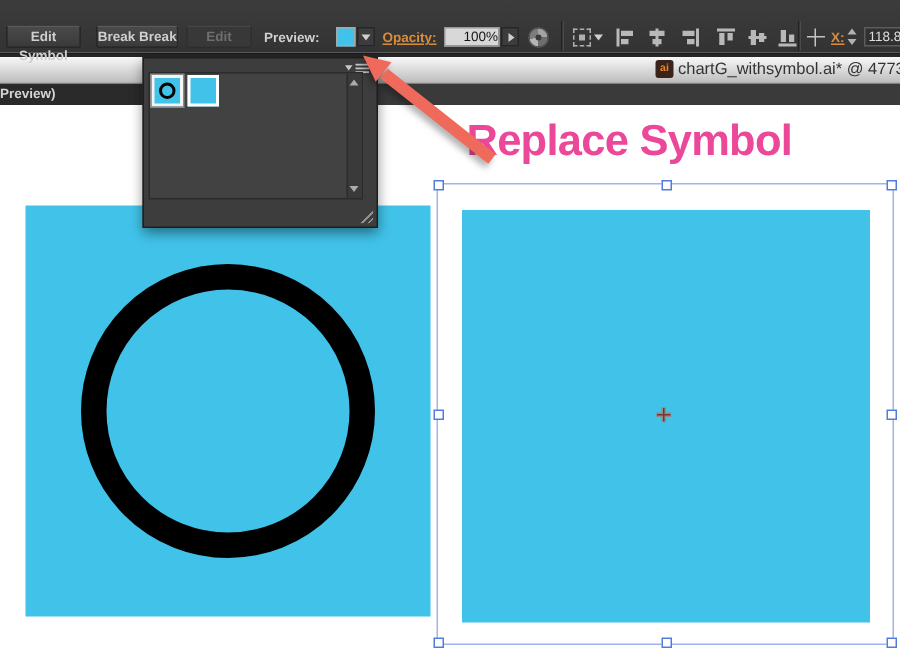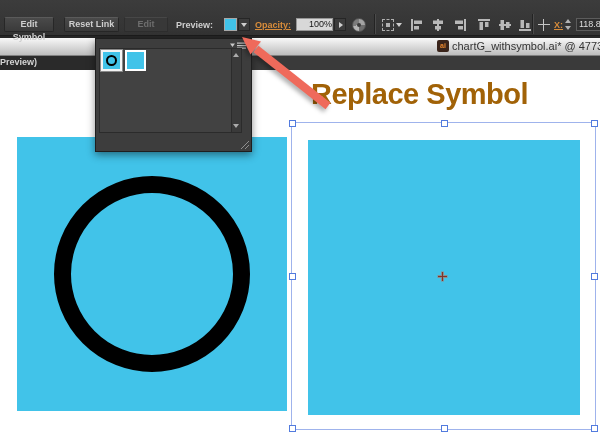--- a/index.html
+++ b/index.html
@@ -79,21 +79,21 @@
   .vscroll{position:absolute;right:0;top:0;bottom:0;width:9px;background:#3a3a3a;border-left:1px solid #2c2c2c;}
   .vscroll .up{position:absolute;left:1px;top:4px;border-left:3px solid transparent;border-right:3px solid transparent;border-bottom:4px solid #ababab;}
   .vscroll .dn{position:absolute;left:1px;bottom:4px;border-left:3px solid transparent;border-right:3px solid transparent;border-top:4px solid #ababab;}
   .panel-menu{position:absolute;right:4px;top:2px;width:17px;height:9px;}
   .grip{position:absolute;right:2px;bottom:2px;width:10px;height:10px;
         background:repeating-linear-gradient(135deg,transparent 0 2px,#8f8f8f 2px 3px);
         clip-path:polygon(100% 0,100% 100%,0 100%);}
 
   
   .callout{position:absolute;left:311px;top:78px;font-size:29px;font-weight:bold;letter-spacing:-.5px;
-           color:#a16207;z-index:6;white-space:nowrap;}
+           color:#ec4899;z-index:6;white-space:nowrap;}
   .arrow-svg{position:absolute;left:228px;top:28px;z-index:6;filter:drop-shadow(-2px 3px 2px rgba(0,0,0,.3));}
 </style>
 </head>
 <body>
 
 <div id="app">
 
   <div class="canvas">
     <div class="sq sq-left">
       <div class="ring"></div>
@@ -114,21 +114,21 @@
     <svg class="regpoint" width="11" height="11" viewBox="0 0 11 11">
       <line x1="5.5" y1="0.5" x2="5.5" y2="10.5" stroke="#8c8c8c" stroke-width="3"></line>
       <line x1="0.5" y1="5.5" x2="10.5" y2="5.5" stroke="#8c8c8c" stroke-width="3"></line>
       <line x1="5.5" y1="1" x2="5.5" y2="10" stroke="#7d352b" stroke-width="1"></line>
       <line x1="1" y1="5.5" x2="10" y2="5.5" stroke="#7d352b" stroke-width="1"></line>
     </svg>
   </div>
 
   <div class="toolbar">
     <div class="tb-btn" style="left:4px;width:50px;">Edit Symbol</div>
-    <div class="tb-btn" style="left:64px;width:55px;">Reset Link</div>
+    <div class="tb-btn" style="left:64px;width:55px;">Break Break</div>
     <div class="tb-btn disabled" style="left:124px;width:44px;">Edit</div>
 
     <span class="tb-label" style="left:176px;">Preview:</span>
     <div class="swatch"></div>
     <div class="dd-btn" style="left:238px;">
       <span class="tri-down"></span>
     </div>
 
     <span class="tb-label tb-link" style="left:255px;">Opacity:</span>
     <div class="tb-field" style="left:296px;width:37px;padding-left:12px;">100%</div>

